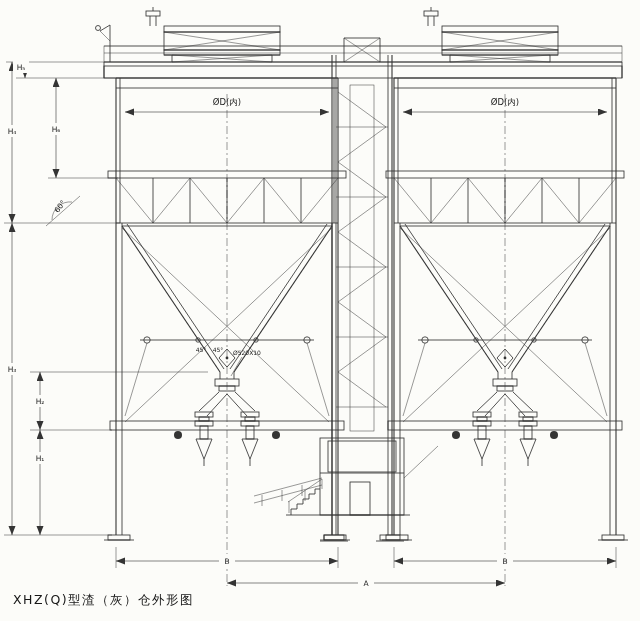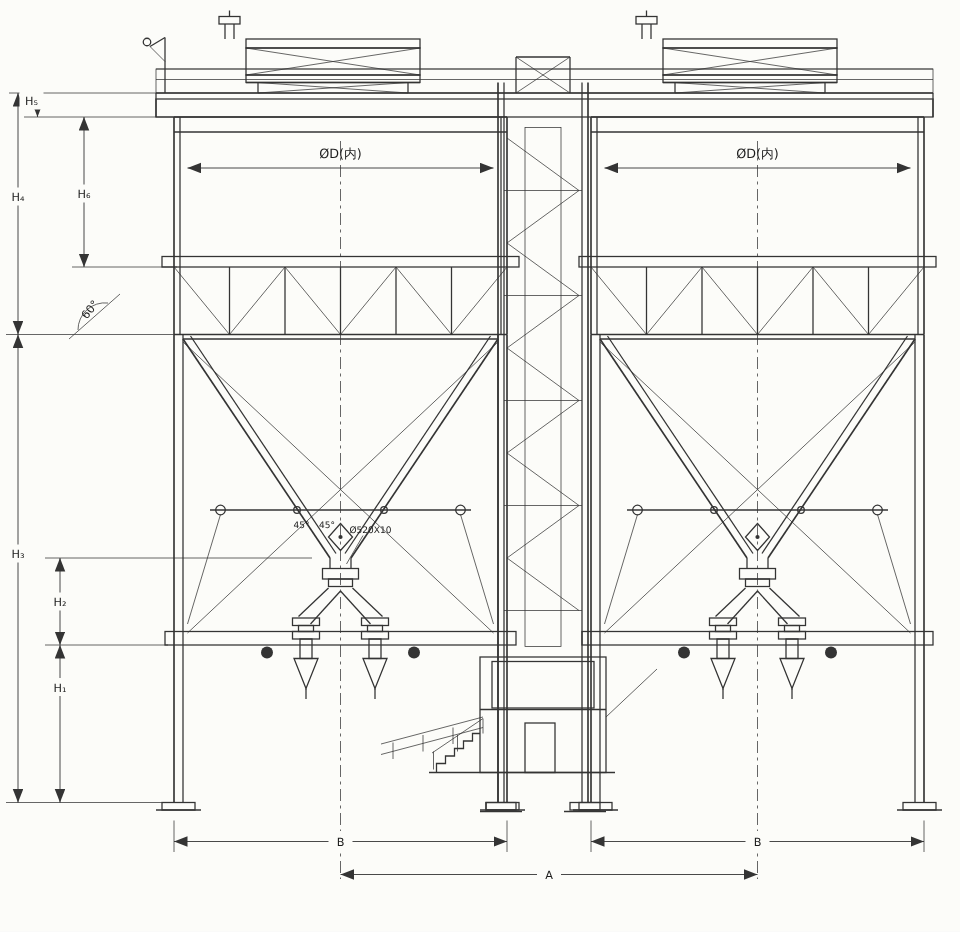--- a/index.html
+++ b/index.html
@@ -258,13 +258,14 @@
   <text x="40" y="461">H₁</text>
   <text x="62" y="208" transform="rotate(-52 62 208)">60°</text>
   <text x="201" y="352" class="t6">45°</text>
   <text x="218" y="352" class="t6">45°</text>
   <text x="233" y="355" class="t6 ts">Ø520X10</text>
   <text x="227" y="564">B</text>
   <text x="505" y="564">B</text>
   <text x="366" y="586">A</text>
 </svg>
 
+<div class="caption">XHZ(Q)型渣（灰）仓外形图</div>
 </div>
 
 </body></html>

